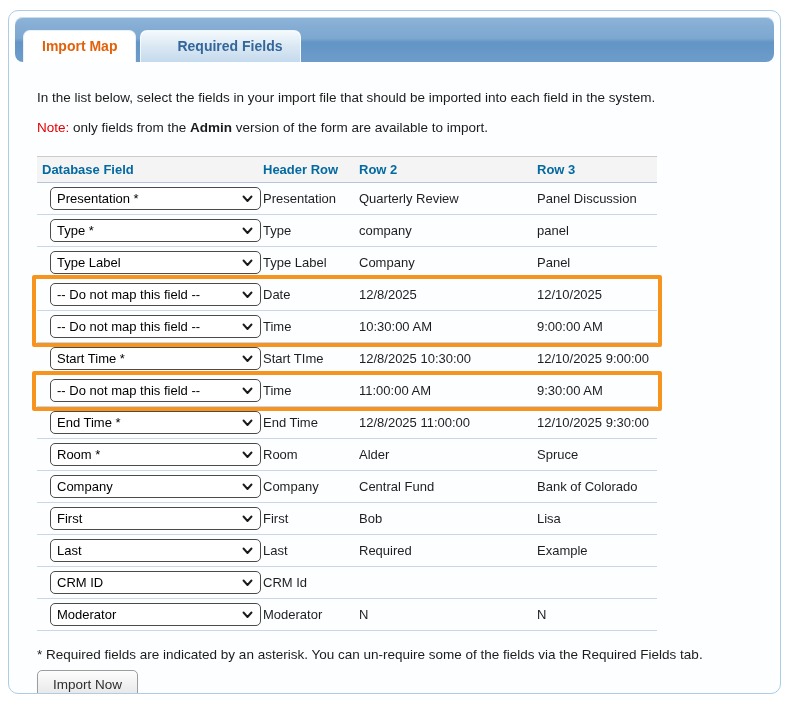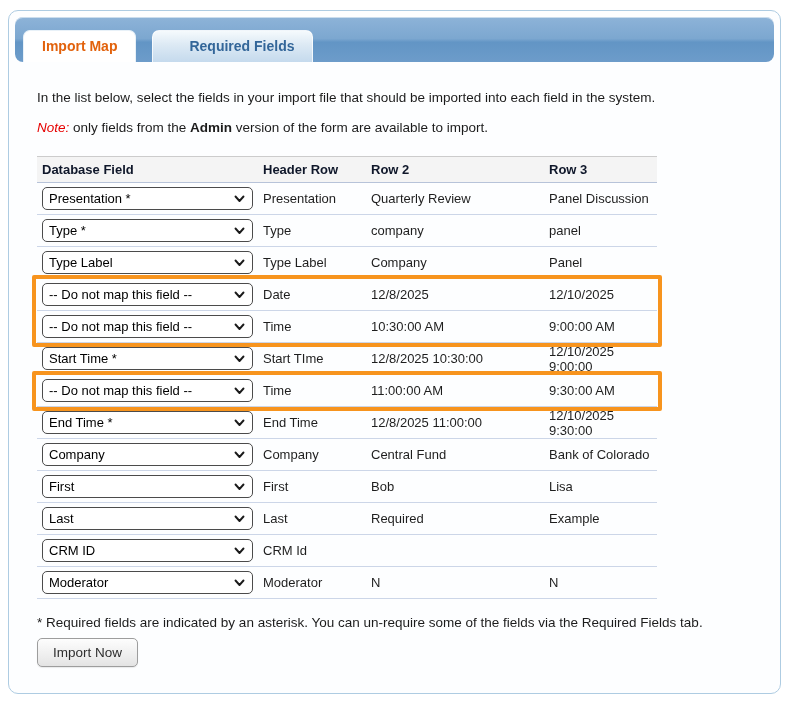--- a/index.html
+++ b/index.html
@@ -25,21 +25,21 @@
     left: 6px; right: 6px; top: 6px;
     height: 45px;
     border-radius: 8px;
     background: linear-gradient(180deg, #8db3d8 0%, #7ca7d0 48%, #6295c5 56%, #6d9cca 100%);
     box-shadow: inset 0 1px 0 rgba(255,255,255,0.55);
   }
   .tabs {
     position: absolute;
     left: 8px; bottom: 0;
     display: flex;
-    gap: 16px;
+    gap: 4px;
   }
   .tab {
     height: 32px;
     line-height: 31px;
     padding: 0 18px;
     font-size: 14px;
     font-weight: bold;
     border-radius: 7px 7px 0 0;
     border: 1px solid rgba(255,255,255,0.75);
     border-bottom: none;
@@ -65,55 +65,56 @@
     font-size: 13.5px;
     line-height: 17px;
     color: #1c1c1c;
   }
   .note {
     margin: 13px 0 0 0;
     font-size: 13.5px;
     line-height: 17px;
     color: #1c1c1c;
   }
-  .note .note-label { font-weight: normal; font-style: italic; }
+  .note .note-label { font-weight: normal; }
   
   .table-wrap {
     position: relative;
     margin-top: 13px;
     width: 620px;
   }
   .thead {
     display: flex;
     align-items: center;
     height: 27px;
     background: #f4f4f4;
     border-top: 1px solid #cccccc;
     border-bottom: 1px solid #b7c3d9;
     font-weight: bold;
     font-size: 13px;
-    color: #0f172a;
+    color: #0369a1;
     margin-top: 20px;
   }
   .trow {
     display: flex;
     align-items: center;
     height: 32px;
     border-bottom: 1px solid #ccd6e8;
     font-size: 13px;
     color: #1e1e1e;
     background: transparent;
   }
   .c1 { width: 226px; padding-left: 5px; }
-  .c2 { width: 108px; }
+  .c2 { width: 96px; }
   .c3 { width: 130px; }
   .c4 { flex: 1; padding-left: 48px; }
   .select-wrap {
     position: relative;
     display: inline-block;
+    margin-left: 8px;
   }
   .select-wrap select {
     width: 211px;
     height: 23px;
     border: 1px solid #4b4b4b;
     border-radius: 5px;
     background: #ffffff;
     font-family: "Liberation Sans", sans-serif;
     font-size: 13px;
     color: #000;
@@ -241,20 +242,28 @@
           </div>
           <div class="trow">
             <div class="c1"><span class="select-wrap"><select><option>End Time *</option></select><svg class="chev" width="11" height="8" viewBox="0 0 11 8">
                   <path d="M1.5 1.5 L5.5 6 L9.5 1.5" fill="none" stroke="#1a1a1a" stroke-width="1.9" stroke-linecap="round" stroke-linejoin="round"></path>
                 </svg></span></div>
             <div class="c2">End Time</div>
             <div class="c3">12/8/2025 11:00:00</div>
             <div class="c4">12/10/2025 9:30:00</div>
           </div>
           <div class="trow">
+            <div class="c1"><span class="select-wrap"><select><option>Room *</option></select><svg class="chev" width="11" height="8" viewBox="0 0 11 8">
+                  <path d="M1.5 1.5 L5.5 6 L9.5 1.5" fill="none" stroke="#1a1a1a" stroke-width="1.9" stroke-linecap="round" stroke-linejoin="round"></path>
+                </svg></span></div>
+            <div class="c2">Room</div>
+            <div class="c3">Alder</div>
+            <div class="c4">Spruce</div>
+          </div>
+          <div class="trow">
             <div class="c1"><span class="select-wrap"><select><option>Company</option></select><svg class="chev" width="11" height="8" viewBox="0 0 11 8">
                   <path d="M1.5 1.5 L5.5 6 L9.5 1.5" fill="none" stroke="#1a1a1a" stroke-width="1.9" stroke-linecap="round" stroke-linejoin="round"></path>
                 </svg></span></div>
             <div class="c2">Company</div>
             <div class="c3">Central Fund</div>
             <div class="c4">Bank of Colorado</div>
           </div>
           <div class="trow">
             <div class="c1"><span class="select-wrap"><select><option>First</option></select><svg class="chev" width="11" height="8" viewBox="0 0 11 8">
                   <path d="M1.5 1.5 L5.5 6 L9.5 1.5" fill="none" stroke="#1a1a1a" stroke-width="1.9" stroke-linecap="round" stroke-linejoin="round"></path>

